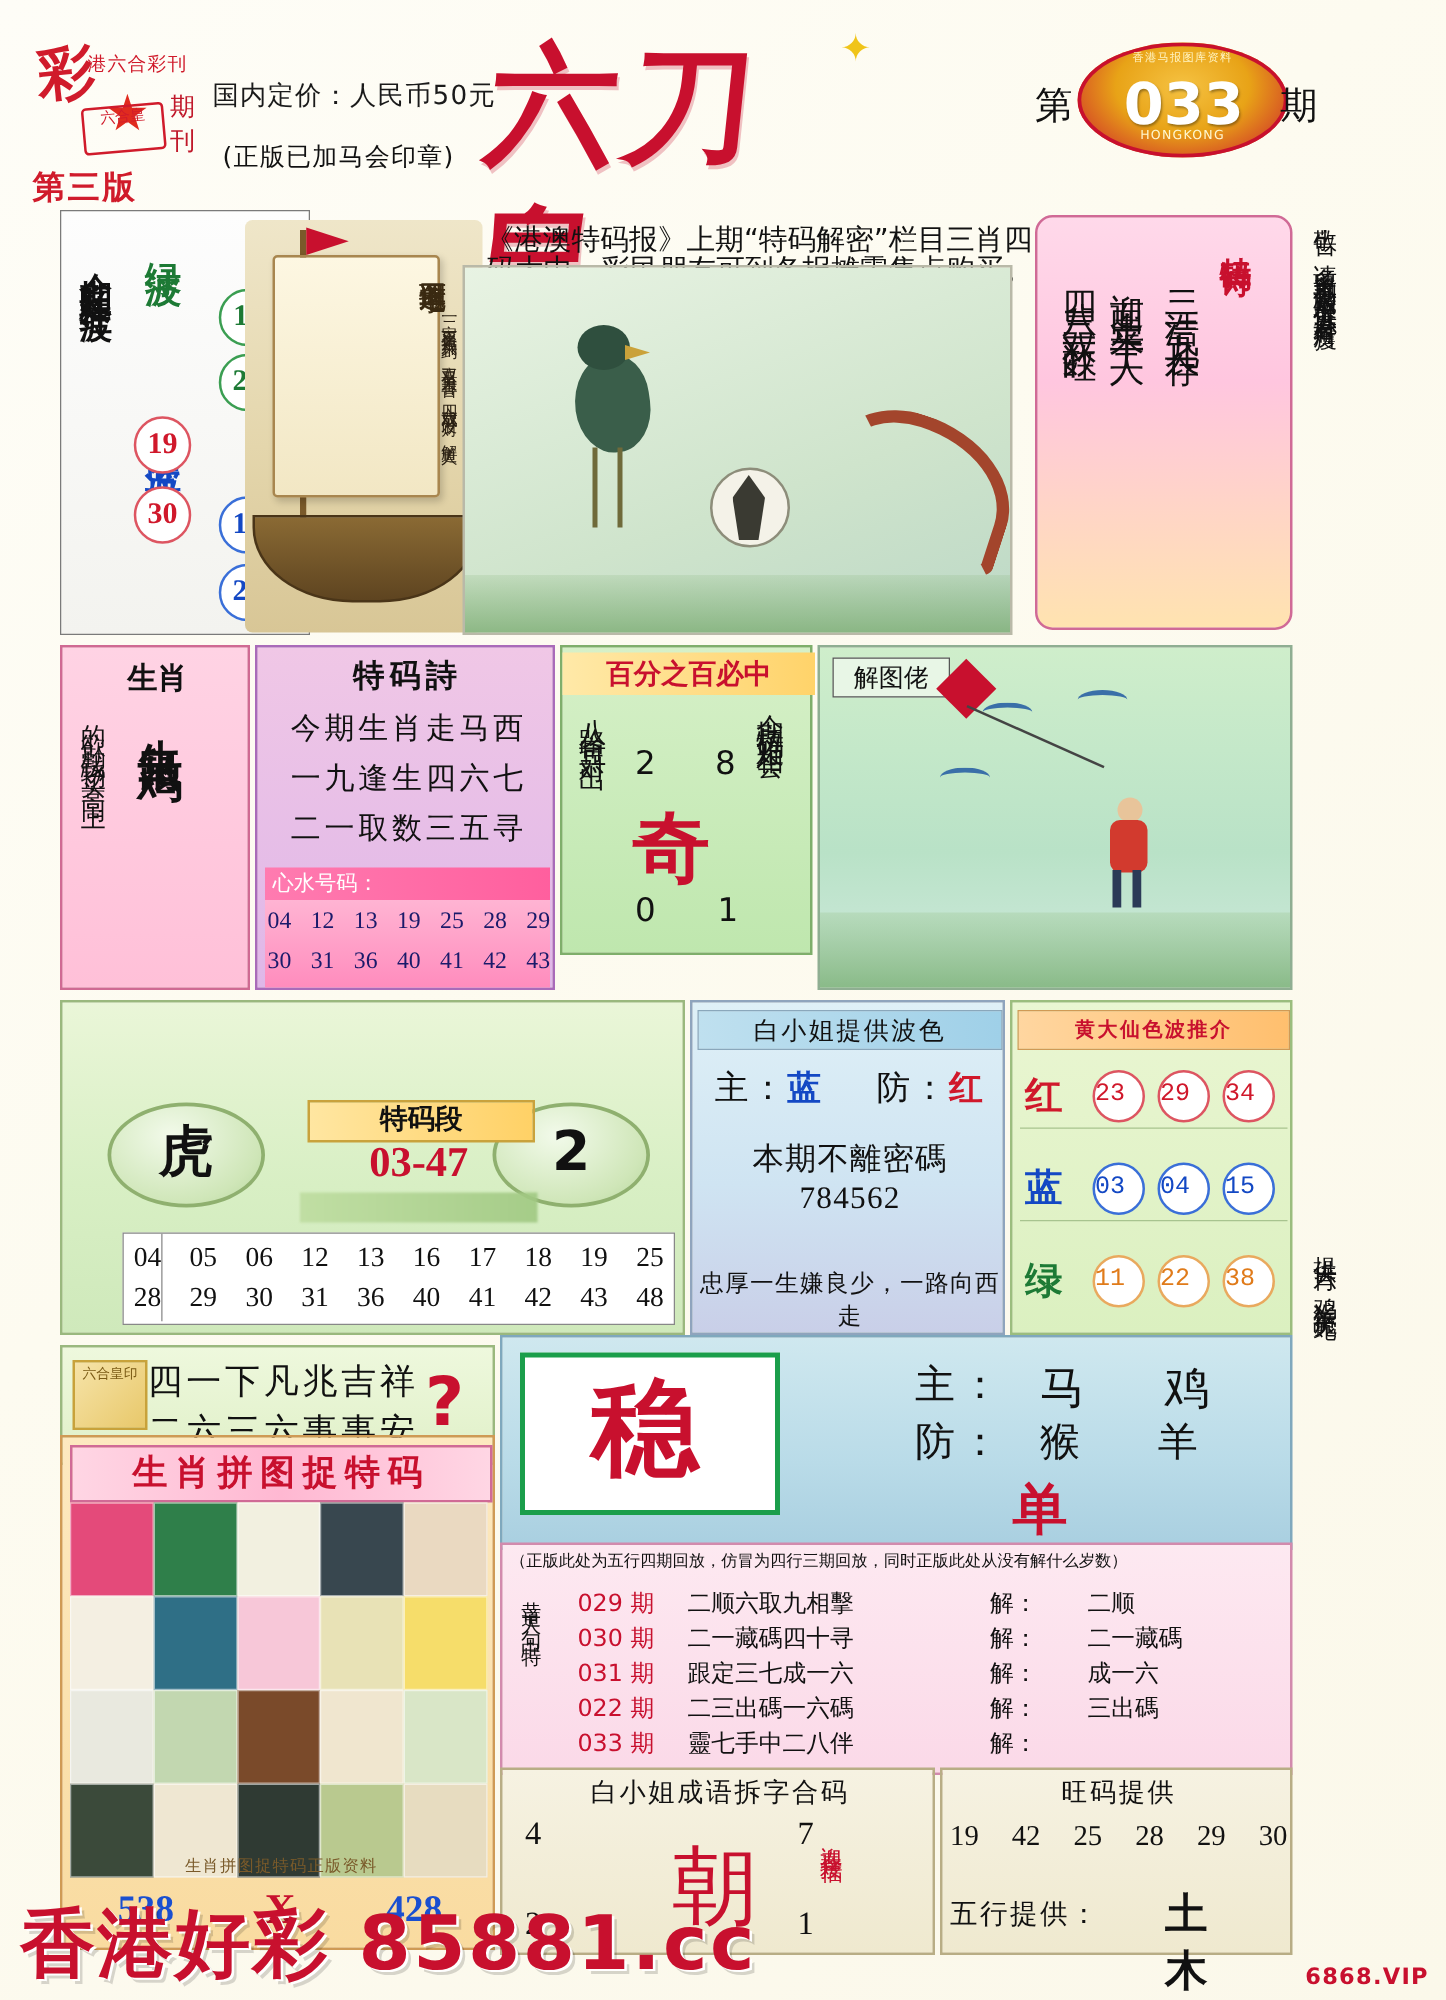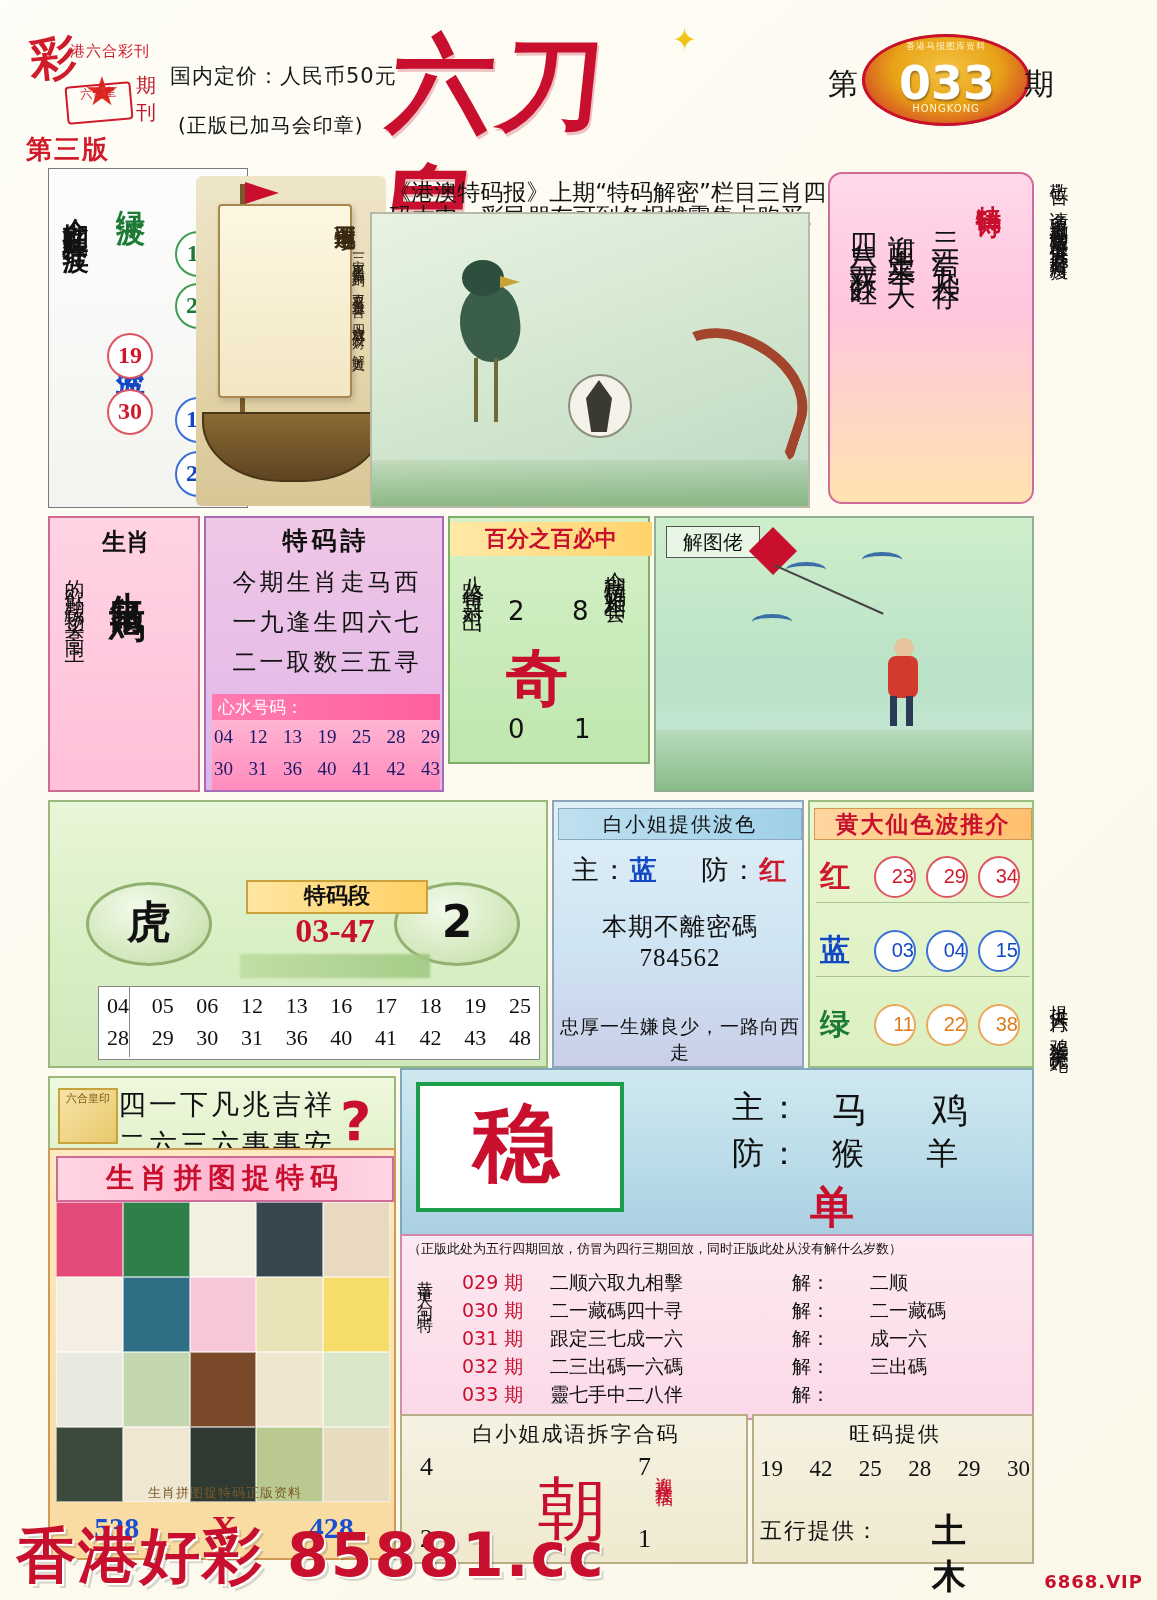--- a/index.html
+++ b/index.html
@@ -323,28 +323,28 @@
   #boseBox .motto{
     position:absolute;left:6px;top:212px;width:240px;text-align:center;
     font-size:19px;color:#111;letter-spacing:1px;
   }
 
   #huangBox{left:808px;top:800px;width:226px;height:268px;
     background:linear-gradient(180deg,#eaf6d2,#dbf0c0);border:2px solid #9bbd7e;}
   #huangBox .hd{
     position:absolute;left:4px;top:6px;width:216px;height:30px;
     background:linear-gradient(90deg,#ffd6a0,#ffbf6e);
-    text-align:center;font-size:23px;color:#c8102e;line-height:30px;letter-spacing:2px;
+    text-align:center;font-size:16px;color:#c8102e;line-height:30px;letter-spacing:2px;
     border:1px solid #cf9a55;font-weight:bold;
   }
   .crow{position:absolute;left:6px;width:214px;height:56px;border-bottom:1px solid #a8c48f;}
   .crow .nm{position:absolute;left:4px;top:10px;width:48px;font-size:30px;font-weight:bold;}
   .crow .b{position:absolute;top:10px;width:38px;height:38px;border-radius:50%;
-    background:#fff;border:2px solid #888;font-size:20px;text-align:right;line-height:36px;
-    font-family:Liberation Sans, sans-serif;}
+    background:#fff;border:2px solid #888;font-size:20px;text-align:left;line-height:36px;
+    font-family:Liberation Mono, monospace;}
 
   
   #riddleBox{left:48px;top:1076px;width:348px;height:96px;
     background:linear-gradient(180deg,#eef8dd,#e0f0c8);border:2px solid #9ab87e;}
   #riddleBox .l1{position:absolute;left:68px;top:8px;font-size:28px;color:#111;letter-spacing:3px;}
   #riddleBox .l2{position:absolute;left:68px;top:48px;font-size:28px;color:#111;letter-spacing:3px;}
   #riddleBox .q{position:absolute;left:290px;top:12px;font-size:54px;color:#c8102e;font-weight:bold;}
   #riddleBox .stamp{
     position:absolute;left:8px;top:10px;width:56px;height:52px;
     border:2px solid #c8a23a;background:linear-gradient(135deg,#f6e3a8,#e8c86a);
@@ -717,21 +717,21 @@
       <span class="jie">解：</span>
       <span class="ans">二一藏碼</span>
     </div>
     <div class="hrow" style="top:90px;">
       <span class="per">031 期</span>
       <span class="txt">跟定三七成一六</span>
       <span class="jie">解：</span>
       <span class="ans">成一六</span>
     </div>
     <div class="hrow" style="top:118px;">
-      <span class="per">032 期</span>
+      <span class="per">022 期</span>
       <span class="txt">二三出碼一六碼</span>
       <span class="jie">解：</span>
       <span class="ans">三出碼</span>
     </div>
     <div class="hrow" style="top:146px;">
       <span class="per">033 期</span>
       <span class="txt">靈七手中二八伴</span>
       <span class="jie">解：</span>
       <span class="ans"></span>
     </div>

